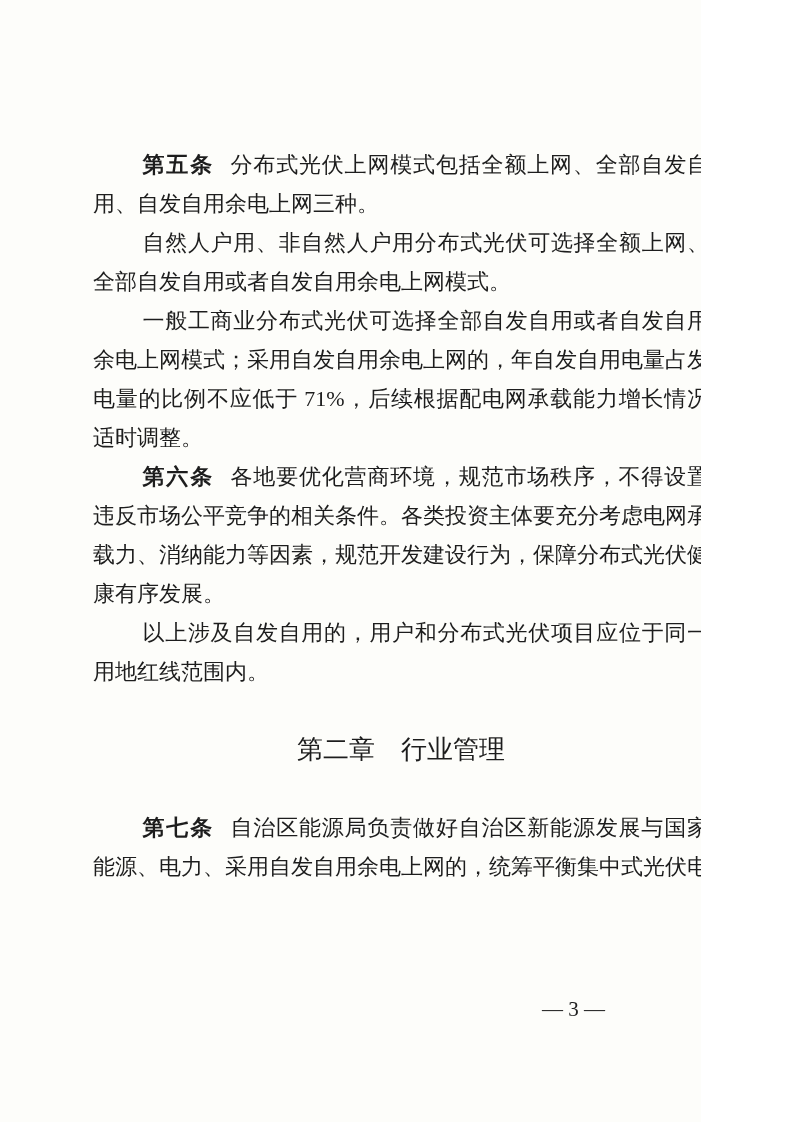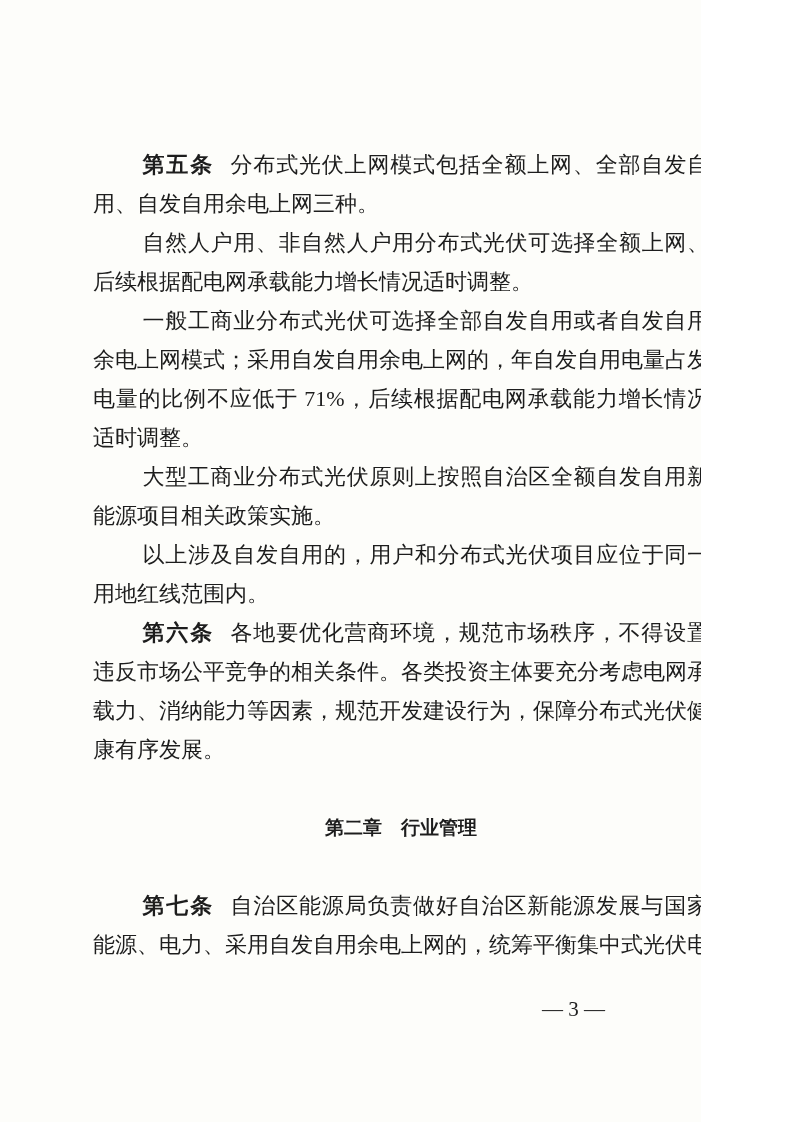--- a/index.html
+++ b/index.html
@@ -32,44 +32,43 @@
     font-weight: 400;
   }
   .para b {
     font-weight: 700;
     margin-right: 0.75em;
     font-family: "Liberation Sans", "DejaVu Sans", sans-serif;
     letter-spacing: 1px;
   }
   .chapter {
     margin: 39px 0;
-    font-size: 19px;
+    font-size: 26px;
     line-height: 39px;
     text-align: center;
     text-indent: 0;
-    font-weight: 700;
+    font-weight: 400;
   }
   .page-number {
     position: absolute;
     top: 995px;
     right: 96px;
     font-size: 21px;
     line-height: 28px;
     color: #222222;
     white-space: pre;
   }
 </style>
 </head>
 <body>
 
 <div class="page">
   <div class="content">
       <p class="para"><b>第五条</b><span>分布式光伏上网模式包括全额上网、全部自发自用、自发自用余电上网三种。</span></p>
-      <p class="para"><span>自然人户用、非自然人户用分布式光伏可选择全额上网、后续根据配电网承载能力增长情况适时调整。</span></p>
+      <p class="para"><span>自然人户用、非自然人户用分布式光伏可选择全额上网、全部自发自用或者自发自用余电上网模式。</span></p>
       <p class="para"><span>一般工商业分布式光伏可选择全部自发自用或者自发自用余电上网模式；采用自发自用余电上网的，年自发自用电量占发电量的比例不应低于 71%，后续根据配电网承载能力增长情况适时调整。</span></p>
-      <p class="para"><span>大型工商业分布式光伏原则上按照自治区全额自发自用新能源项目相关政策实施。</span></p>
+      <p class="para"><b>第六条</b><span>各地要优化营商环境，规范市场秩序，不得设置违反市场公平竞争的相关条件。各类投资主体要充分考虑电网承载力、消纳能力等因素，规范开发建设行为，保障分布式光伏健康有序发展。</span></p>
       <p class="para"><span>以上涉及自发自用的，用户和分布式光伏项目应位于同一用地红线范围内。</span></p>
-      <p class="para"><b>第六条</b><span>各地要优化营商环境，规范市场秩序，不得设置违反市场公平竞争的相关条件。各类投资主体要充分考虑电网承载力、消纳能力等因素，规范开发建设行为，保障分布式光伏健康有序发展。</span></p>
       <p class="chapter">第二章　行业管理</p>
       <p class="para"><b>第七条</b><span>自治区能源局负责做好自治区新能源发展与国家能源、电力、采用自发自用余电上网的，统筹平衡集中式光伏电</span></p>
     </div>
   <div class="page-number">— 3 —</div>
 </div>
 
 </body></html>

